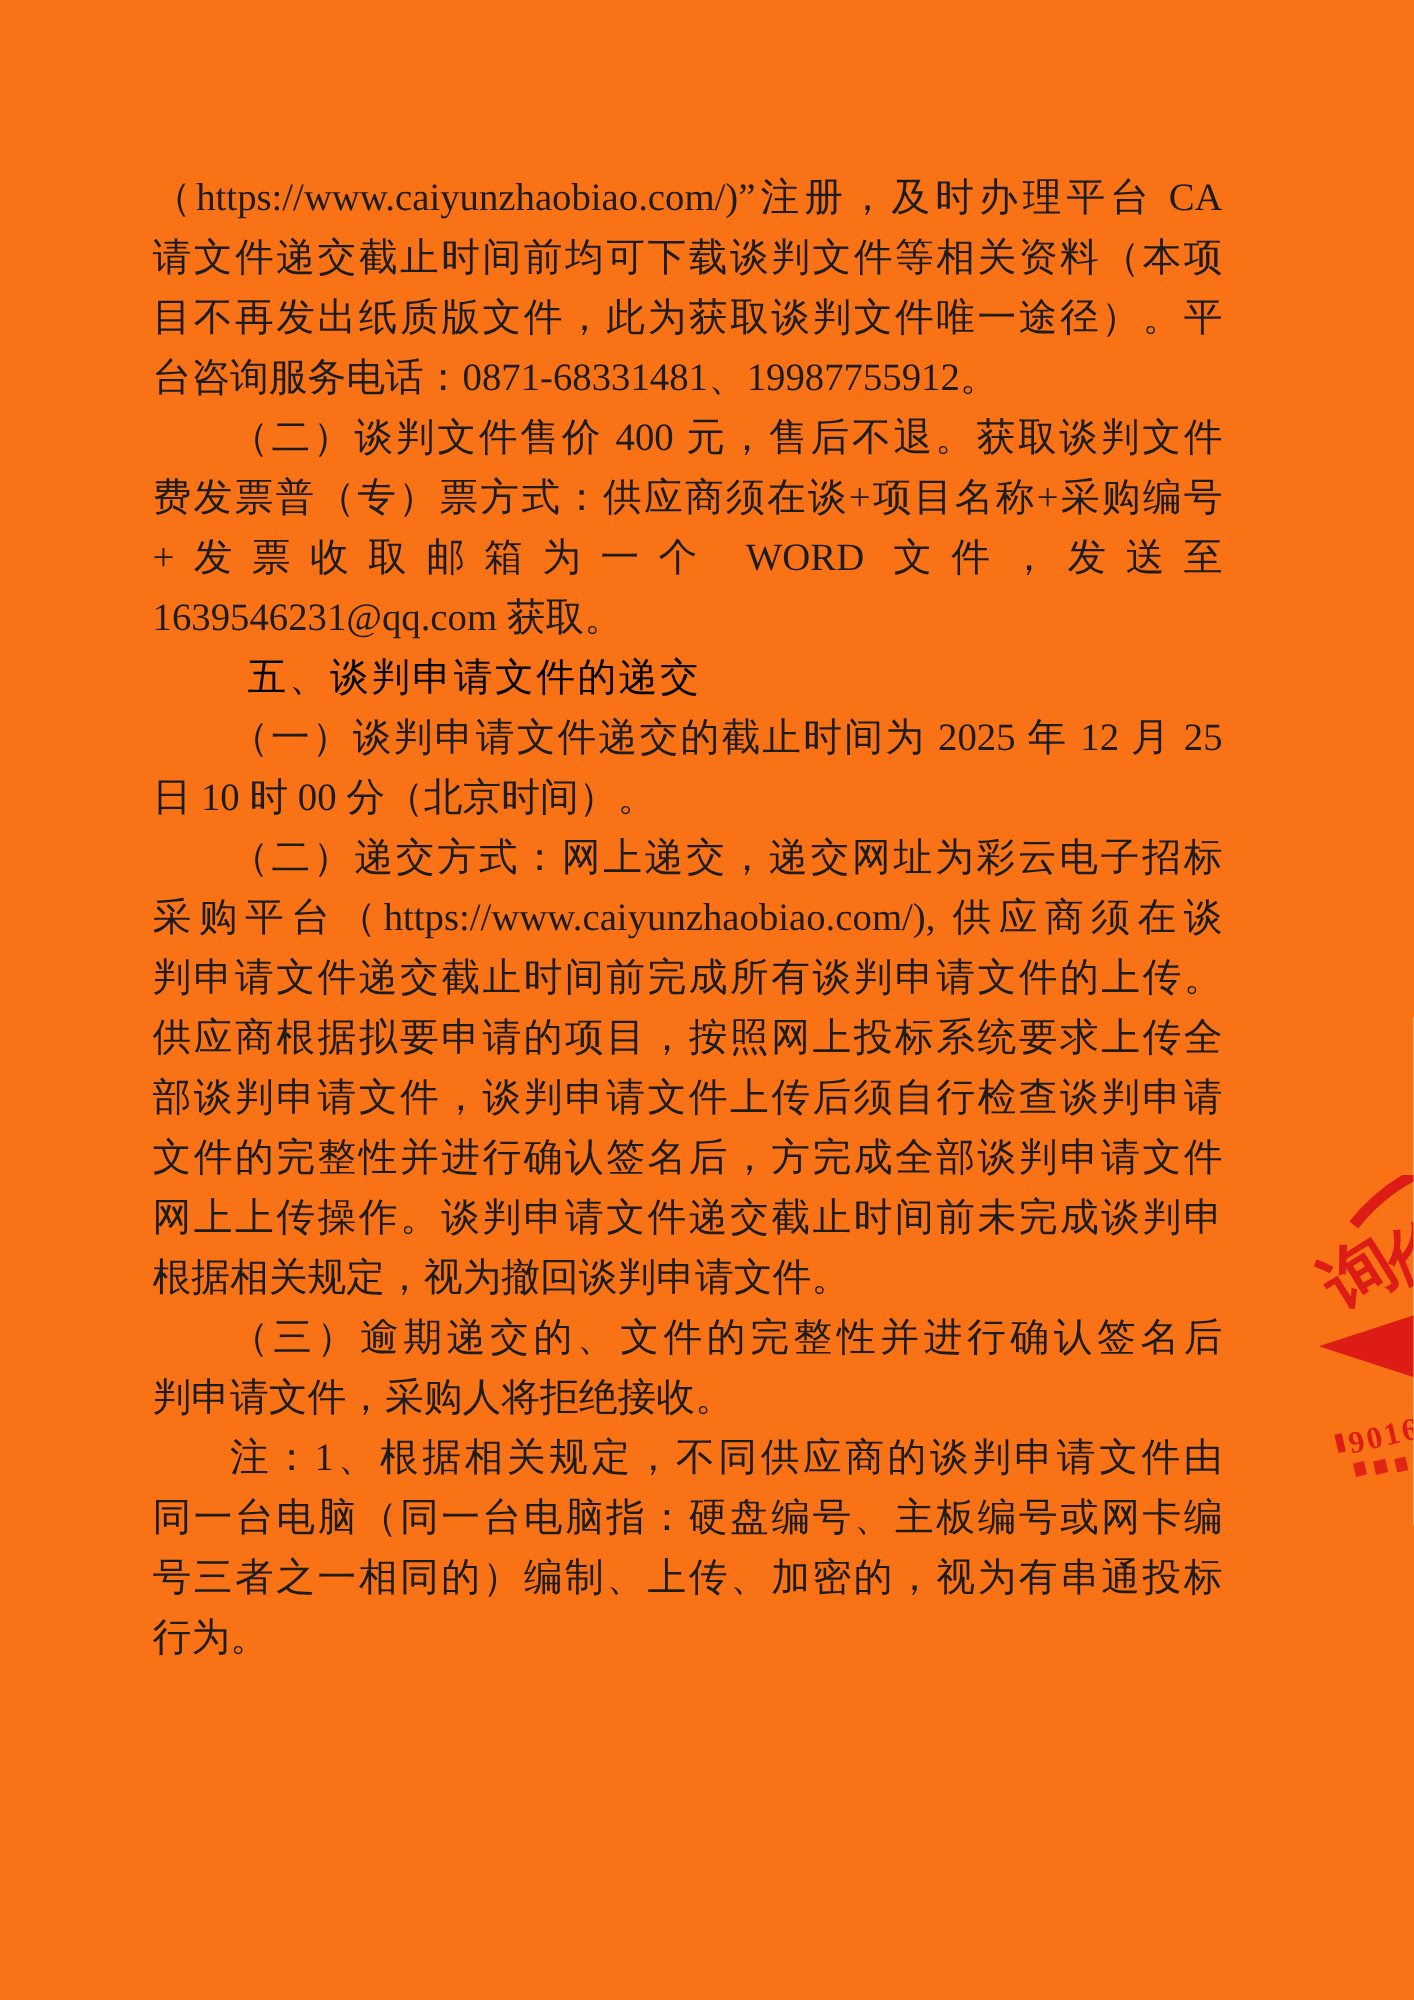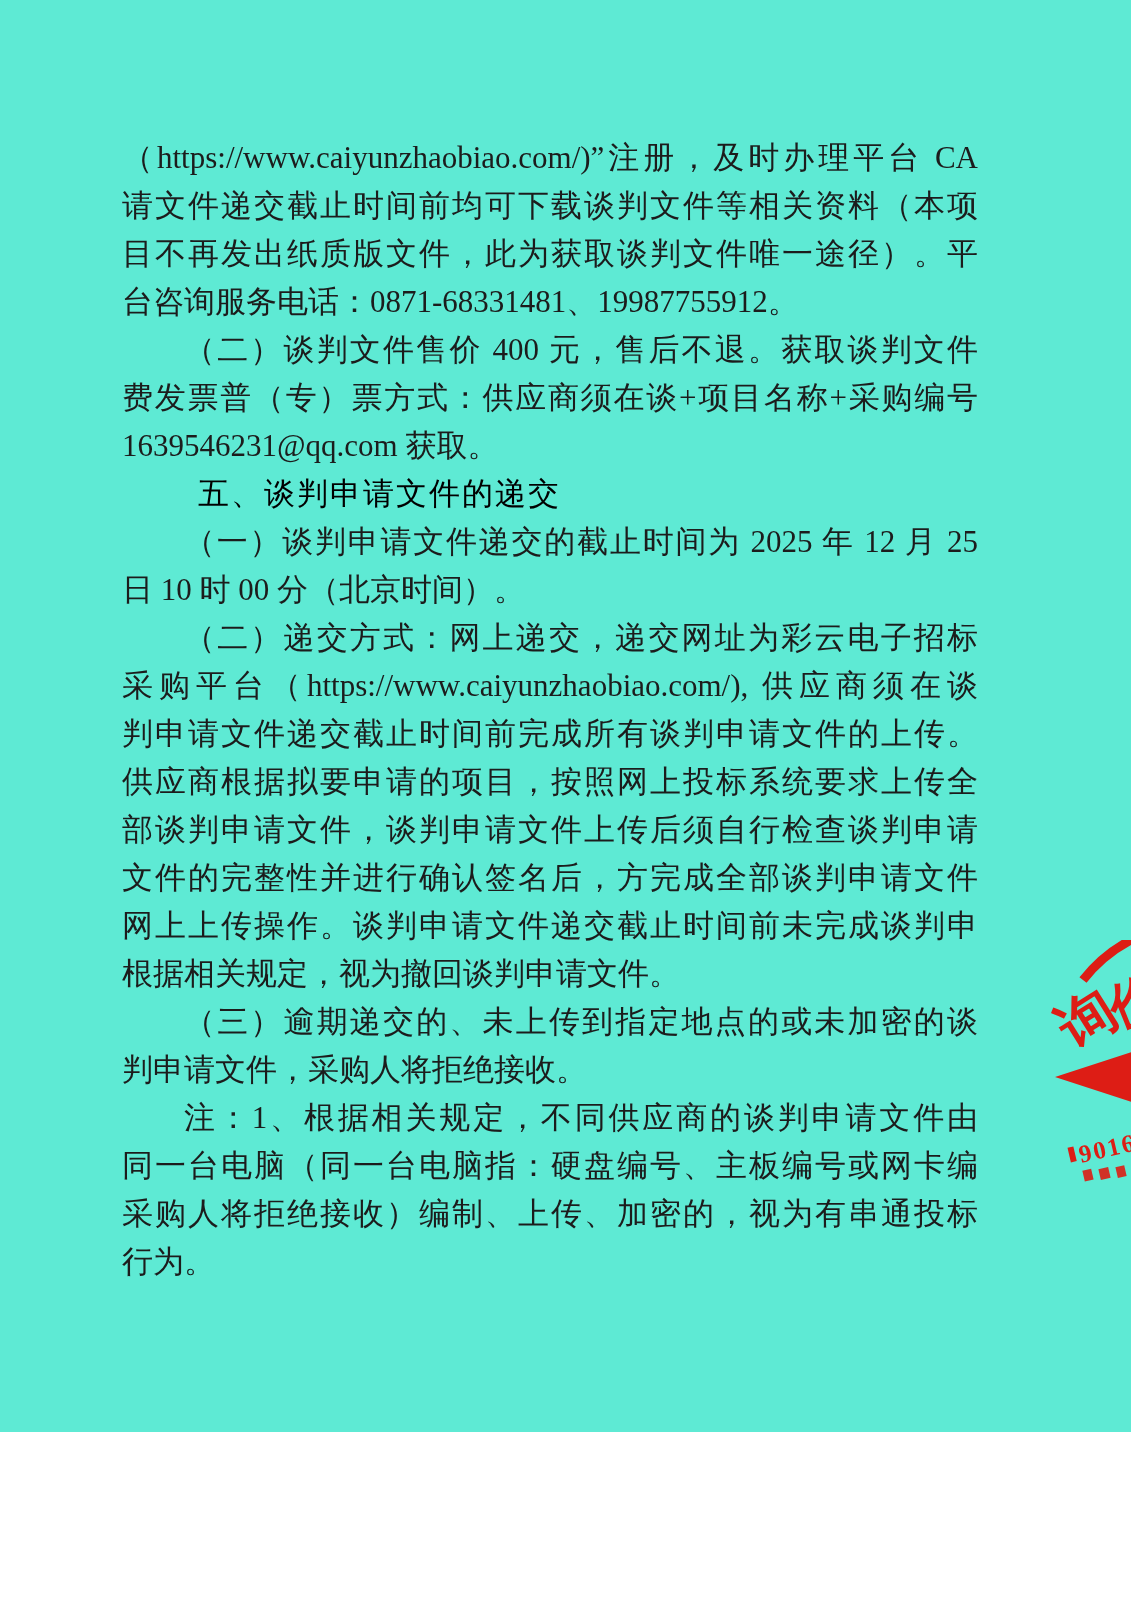--- a/index.html
+++ b/index.html
@@ -1,21 +1,21 @@
 <!DOCTYPE html>
 <html><head>
 <meta charset="utf-8">
 <style>
   :root { --stamp-red: #dd1d15; --ink: #1c1c1c; }
   html, body { margin: 0; padding: 0; background: #ffffff; }
   .page {
     position: relative;
     width: 1131px;
-    height: 1432px;
-    background: #5eead4;
+    height: 1600px;
+    background: #f97316;
     overflow: hidden;
     font-family: "Liberation Serif", "DejaVu Serif", serif;
   }
   .textblock {
     position: absolute;
     left: 122px;
     top: 134px;
     width: 856px;
   }
   .line {
@@ -61,37 +61,38 @@
 
 <div class="page">
 
   <div class="textblock">
       <div class="line justify">（https://www.caiyunzhaobiao.com/)”注册，及时办理平台 CA</div>
       <div class="line justify">请文件递交截止时间前均可下载谈判文件等相关资料（本项</div>
       <div class="line justify">目不再发出纸质版文件，此为获取谈判文件唯一途径）。平</div>
       <div class="line">台咨询服务电话：0871-68331481、19987755912。</div>
       <div class="line indent justify">（二）谈判文件售价 400 元，售后不退。获取谈判文件</div>
       <div class="line justify">费发票普（专）票方式：供应商须在谈+项目名称+采购编号</div>
+      <div class="line justify">+发票收取邮箱为一个 WORD 文件，发送至</div>
       <div class="line">1639546231@qq.com 获取。</div>
       <div class="line heading indent">五、谈判申请文件的递交</div>
       <div class="line indent justify">（一）谈判申请文件递交的截止时间为 2025 年 12 月 25</div>
       <div class="line">日 10 时 00 分（北京时间）。</div>
       <div class="line indent justify">（二）递交方式：网上递交，递交网址为彩云电子招标</div>
       <div class="line justify">采购平台（https://www.caiyunzhaobiao.com/), 供应商须在谈</div>
       <div class="line justify">判申请文件递交截止时间前完成所有谈判申请文件的上传。</div>
       <div class="line justify">供应商根据拟要申请的项目，按照网上投标系统要求上传全</div>
       <div class="line justify">部谈判申请文件，谈判申请文件上传后须自行检查谈判申请</div>
       <div class="line justify">文件的完整性并进行确认签名后，方完成全部谈判申请文件</div>
       <div class="line justify">网上上传操作。谈判申请文件递交截止时间前未完成谈判申</div>
       <div class="line">根据相关规定，视为撤回谈判申请文件。</div>
-      <div class="line indent justify">（三）逾期递交的、未上传到指定地点的或未加密的谈</div>
+      <div class="line indent justify">（三）逾期递交的、文件的完整性并进行确认签名后</div>
       <div class="line">判申请文件，采购人将拒绝接收。</div>
       <div class="line indent justify">注：1、根据相关规定，不同供应商的谈判申请文件由</div>
       <div class="line justify">同一台电脑（同一台电脑指：硬盘编号、主板编号或网卡编</div>
-      <div class="line justify">采购人将拒绝接收）编制、上传、加密的，视为有串通投标</div>
+      <div class="line justify">号三者之一相同的）编制、上传、加密的，视为有串通投标</div>
       <div class="line">行为。</div>
     </div>
 
   <div class="stamp-clip">
     <svg class="stamp-svg" width="400" height="400" viewBox="0 0 400 400">
 
       <path class="s-stroke" d="M 88 115 A 150 150 0 0 1 142 72"></path>
 
       <polygon class="s-fill" points="142.9,97.9 194.2,168.3 277.1,141.5 226,212 277.1,282.5 194.2,255.7 142.9,326.1 142.8,239 60,212 142.8,185"></polygon>
 

